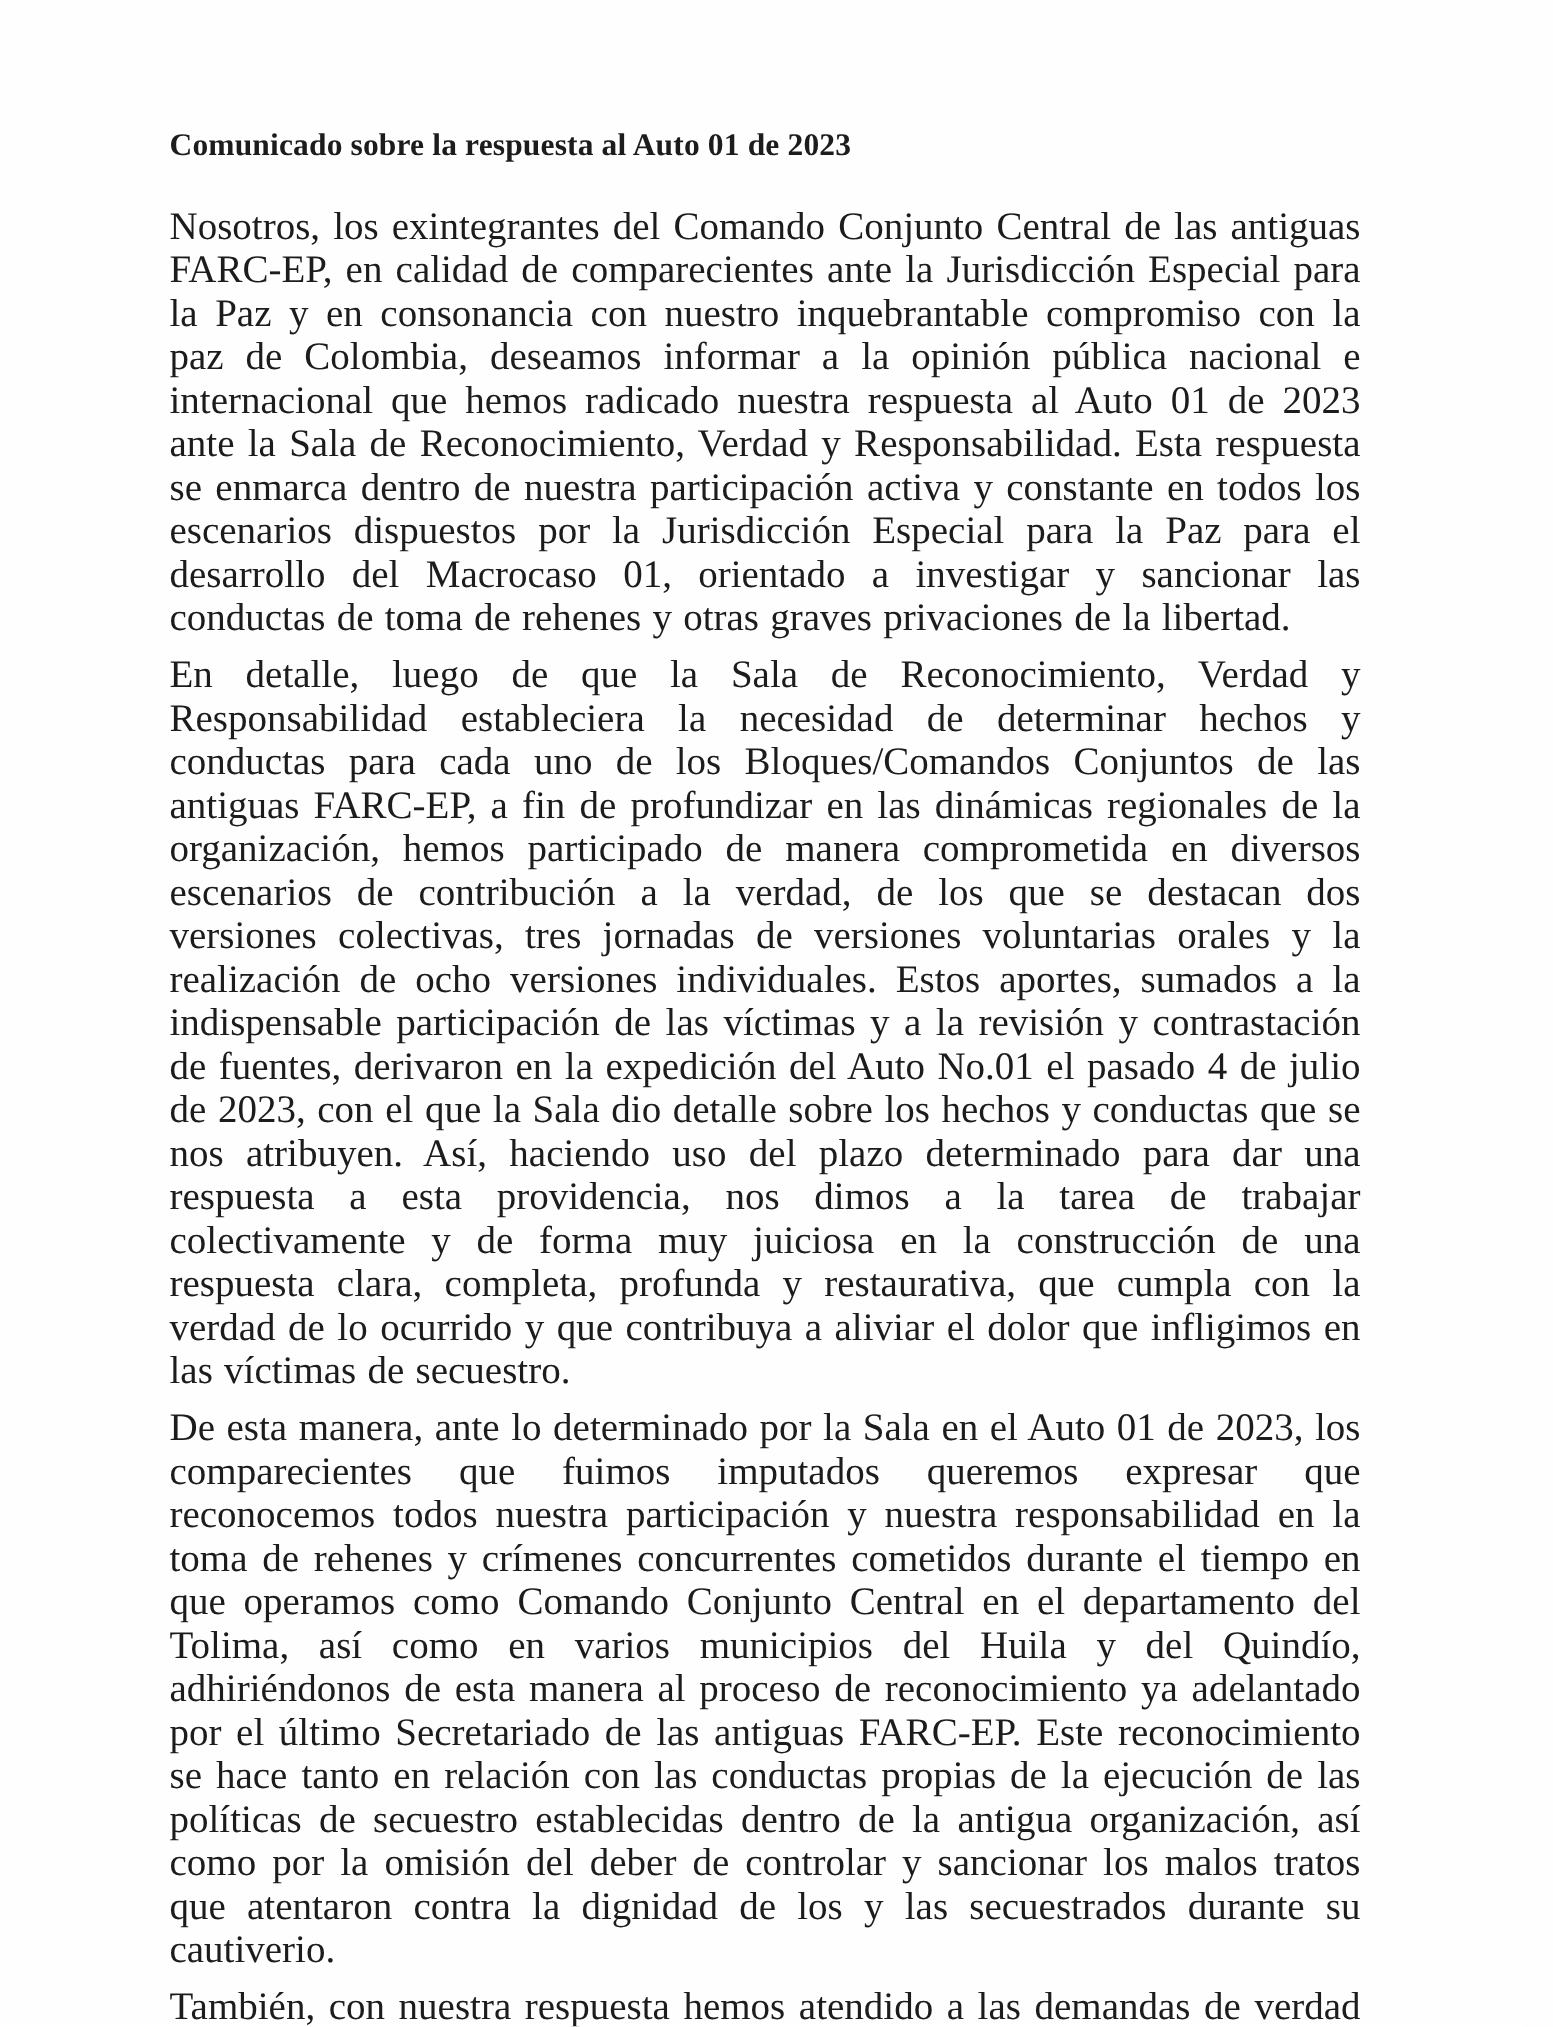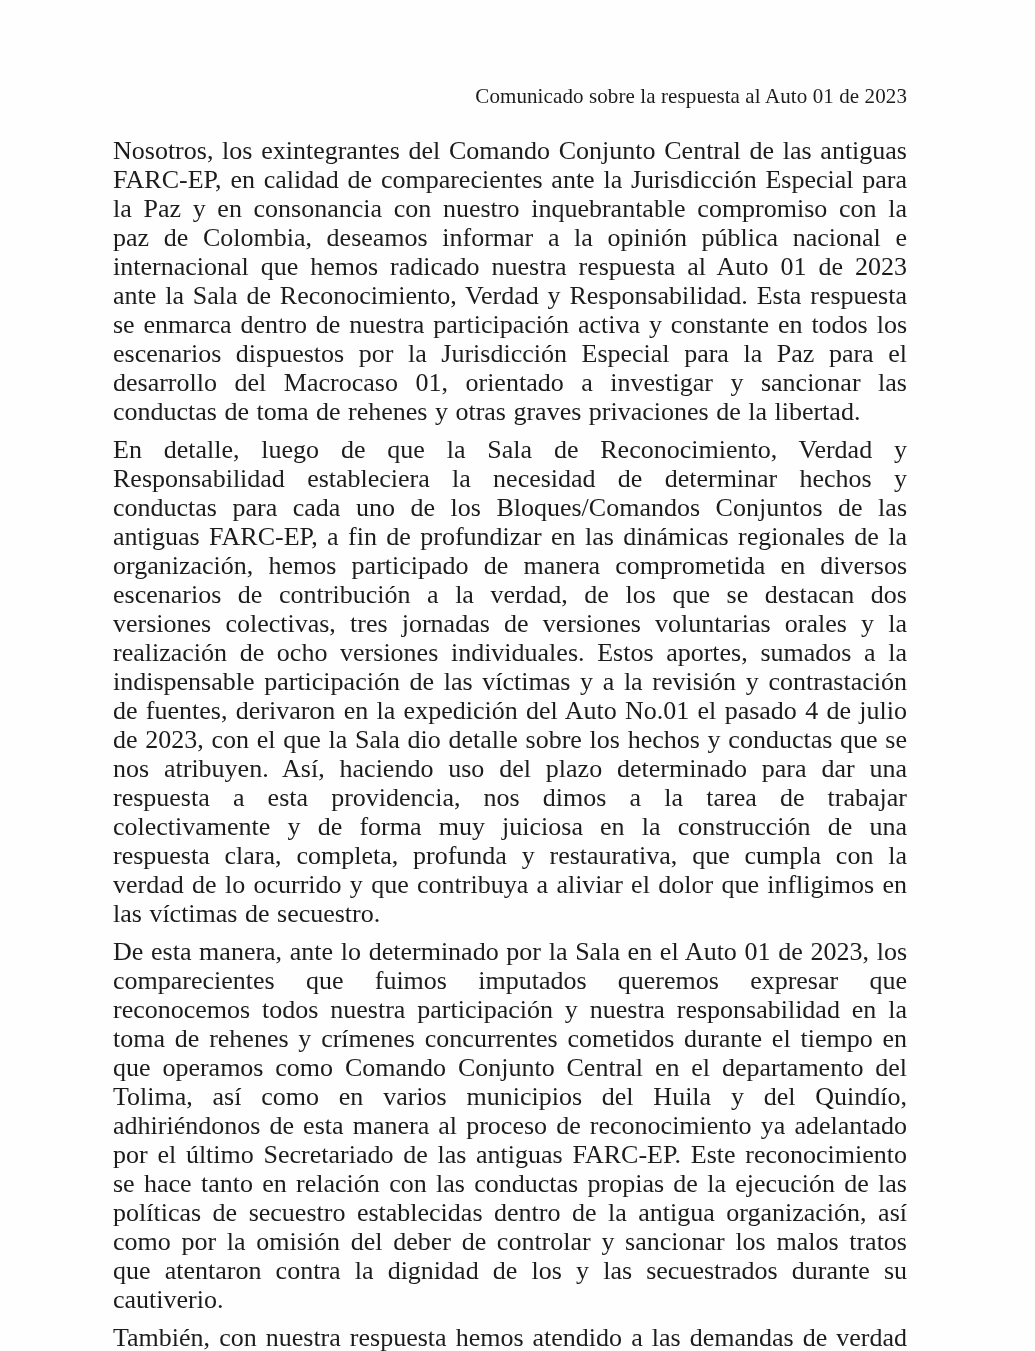--- a/index.html
+++ b/index.html
@@ -14,22 +14,22 @@
     margin: 0 auto;
     background: #fefefe;
     box-sizing: border-box;
     padding: 84px 128px 40px 113px;
     font-family: "Liberation Serif", "DejaVu Serif", serif;
     color: #1c1c1c;
     overflow: hidden;
   }
   .doc-title {
     font-size: 21px;
-    font-weight: normal;
-    text-align: right;
+    font-weight: bold;
+    text-align: left;
     margin: 0 0 27px 0;
     letter-spacing: 0.1px;
   }
   .doc-paragraph {
     font-size: 26px;
     line-height: 29px;
     text-align: justify;
     margin: 0 0 9px 0;
     word-spacing: 1px;
   }

